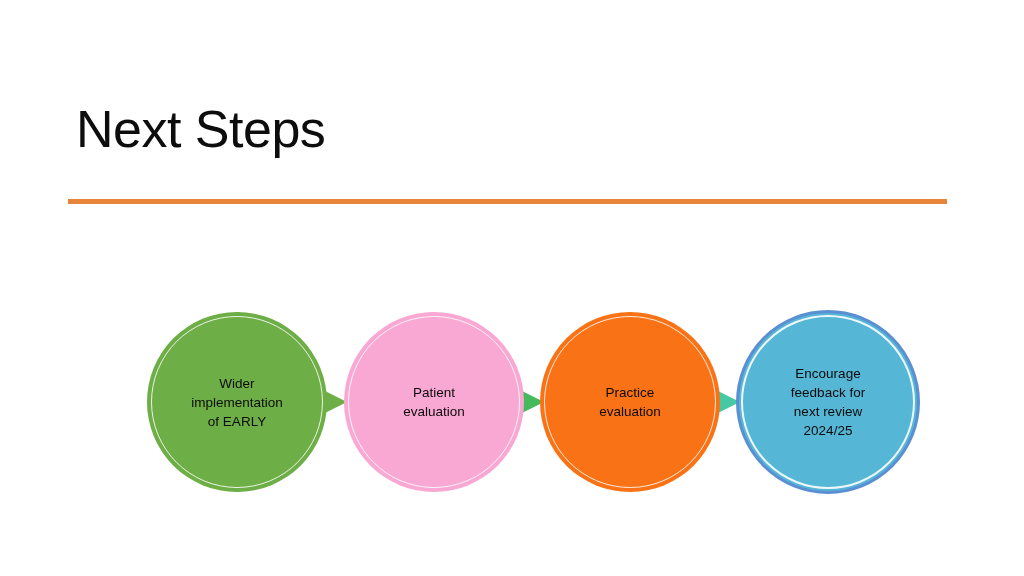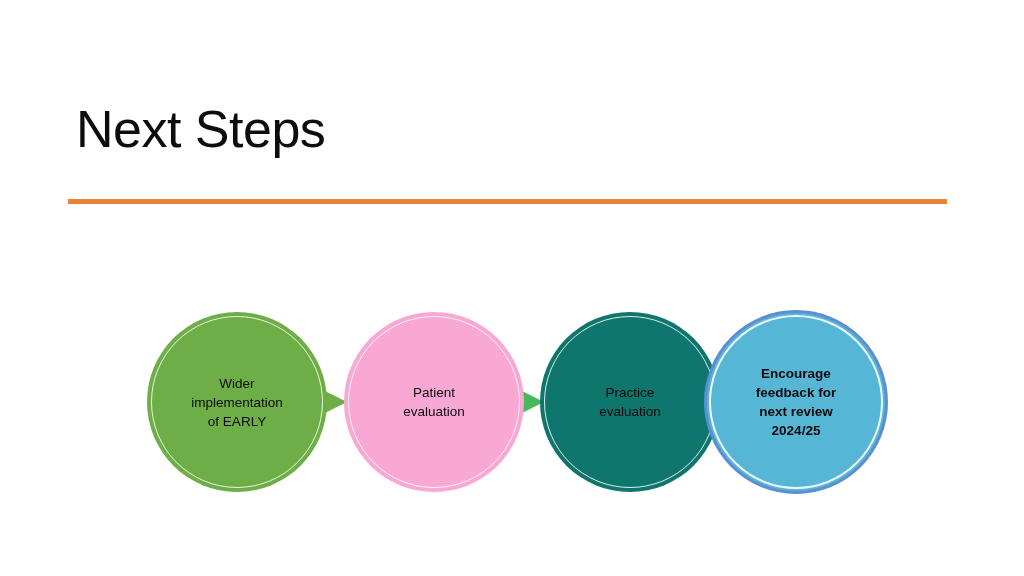--- a/index.html
+++ b/index.html
@@ -111,21 +111,21 @@
     line-height: 19px;
     color: #0b0b0b;
     font-family: "Liberation Sans", sans-serif;
     white-space: pre-line;
   }
 
   
   #step-0 { left: 147px; }
   #step-1 { left: 344px; }
   #step-2 { left: 540px; }
-  #step-3 { left: 704px; width: 184px; height: 184px; top: 262px; font-weight: bold; }
+  #step-3 { left: 736px; width: 184px; height: 184px; top: 262px; }
   #step-3 .step-circle { width: 184px; height: 184px; }
 
   
   .step-circle.ringed {
     border: 3px solid #5B8FD4;
   }
   .step-circle.ringed::after {
     left: 2px; top: 2px; right: 2px; bottom: 2px;
     border: 2px solid rgba(255,255,255,0.9);
   }
@@ -165,21 +165,21 @@
 evaluation</div>
       </div>
     </div>
 
     <div class="step" id="step-2">
       <div class="step-arrow">
         <svg viewBox="0 0 112 112" xmlns="http://www.w3.org/2000/svg">
           <polygon points="0,0 112,56 0,112" fill="#46C8A2"></polygon>
         </svg>
       </div>
-      <div class="step-circle" style="background: #0f766e;">
+      <div class="step-circle" style="background: #f97316;">
         <div class="step-label">Practice
 evaluation</div>
       </div>
     </div>
 
     <div class="step" id="step-3">
 
       <div class="step-circle ringed" style="background: rgb(85, 182, 214); border-color: rgb(91, 143, 212);">
         <div class="step-label">Encourage
 feedback for

